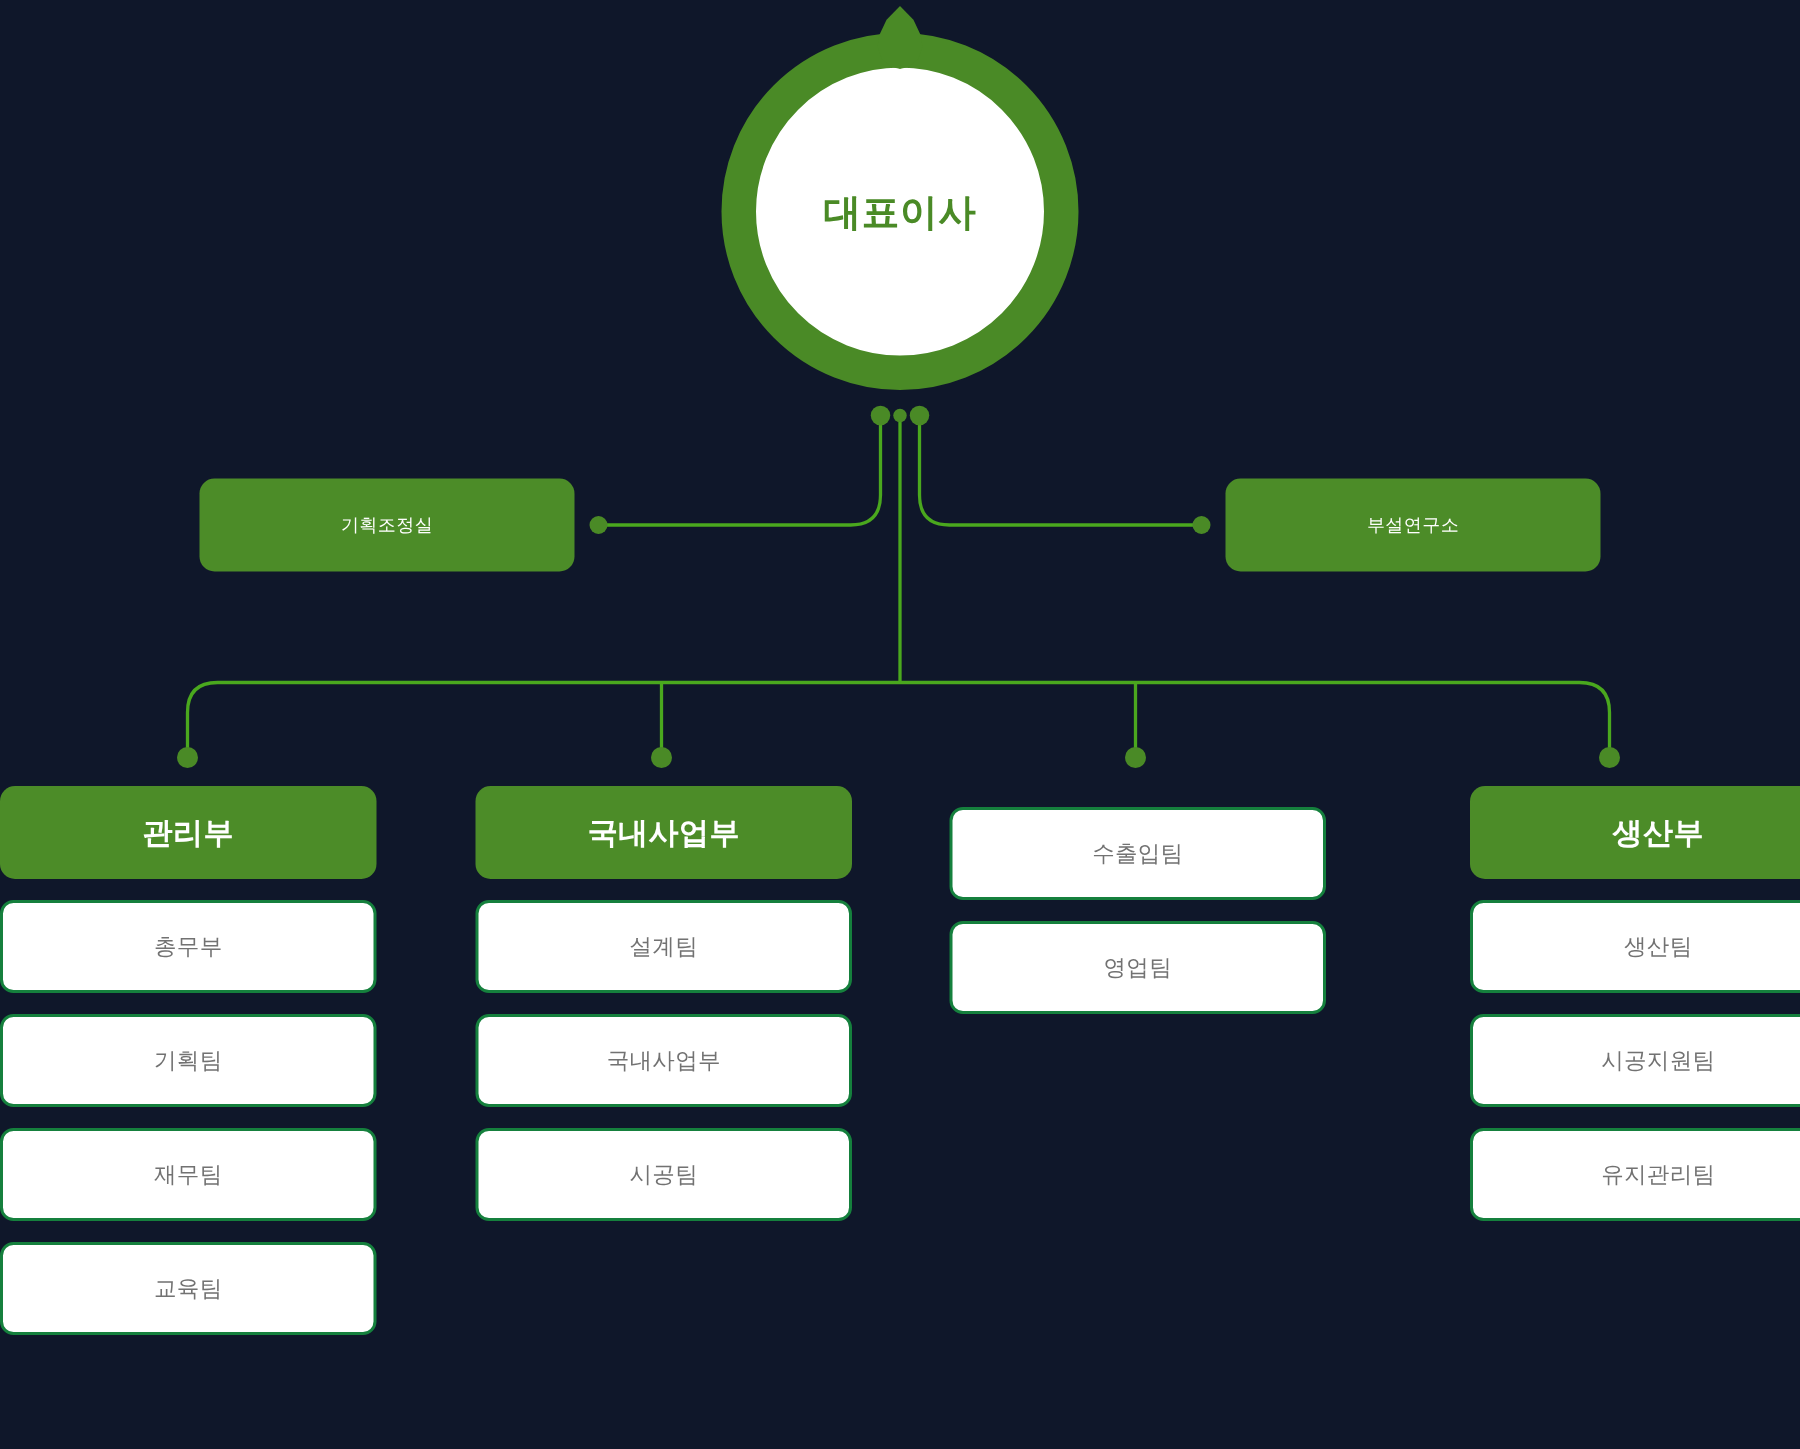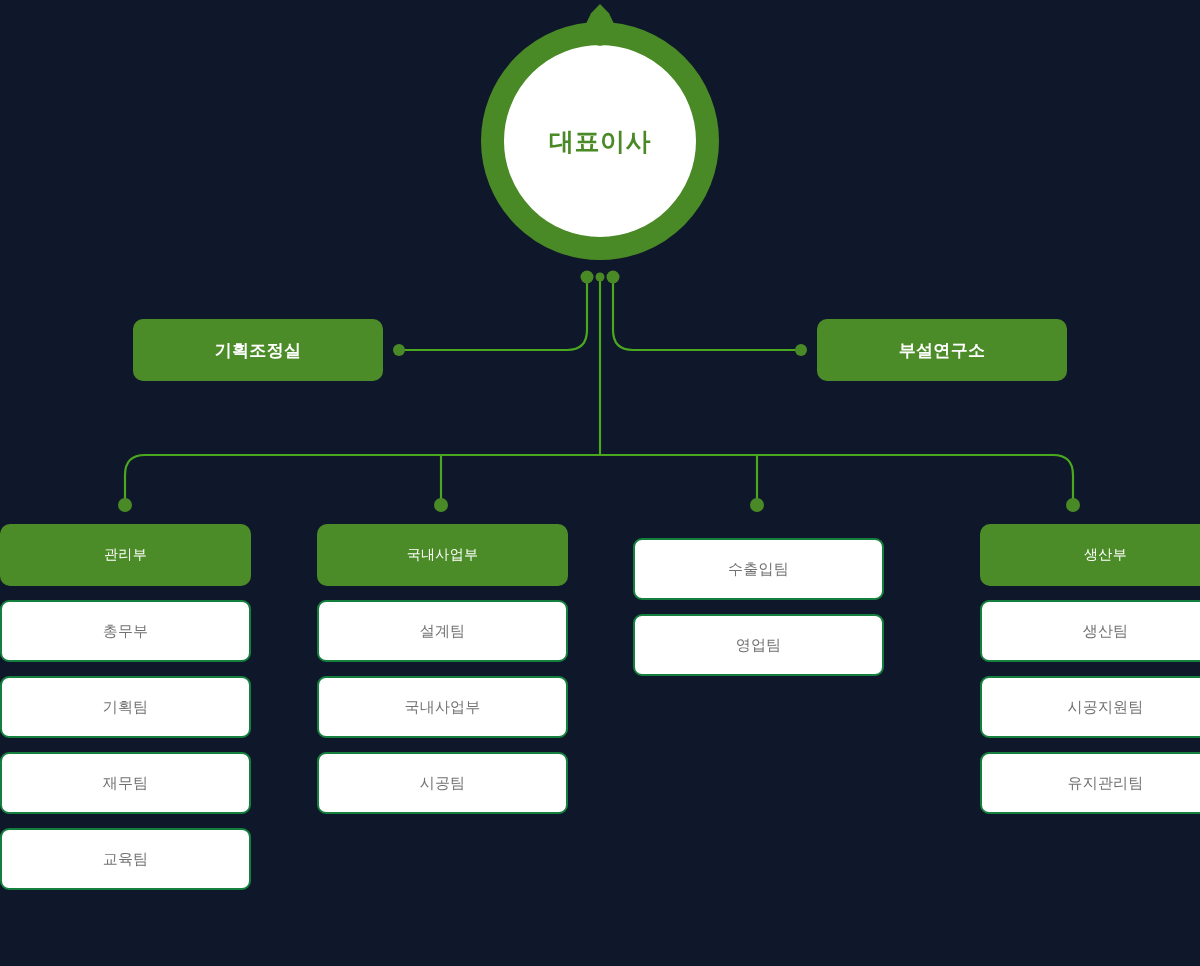--- a/index.html
+++ b/index.html
@@ -62,44 +62,44 @@
   
   .side-box {
     position: absolute;
     height: 62px;
     border-radius: 10px;
     background: #4c8c28;
     display: flex;
     align-items: center;
     justify-content: center;
     color: #ffffff;
-    font-size: 17px;
-    font-weight: bold;
+    font-size: 12px;
+    font-weight: normal;
     letter-spacing: 0.3px;
   }
   .side-left  { left: 133px;  top: 319px; width: 250px; }
   .side-right { left: 817px;  top: 319px; width: 250px; text-align: right; }
 
   
   .column { position: absolute; top: 524px; width: 251px; }
   .col-0 { left: 0px; }
   .col-1 { left: 317px; }
   .col-2 { left: 633px; }
   .col-3 { left: 980px; }
 
   .dept-head {
     height: 62px;
     border-radius: 10px;
     background: #4c8c28;
     display: flex;
     align-items: center;
     justify-content: center;
     color: #ffffff;
-    font-size: 14px;
-    font-weight: normal;
+    font-size: 20px;
+    font-weight: bold;
     letter-spacing: 0.3px;
   }
   .team-box {
     margin-top: 14px;
     height: 62px;
     border: 2px solid #15803d;
     border-radius: 9px;
     background: #ffffff;
     display: flex;
     align-items: center;

